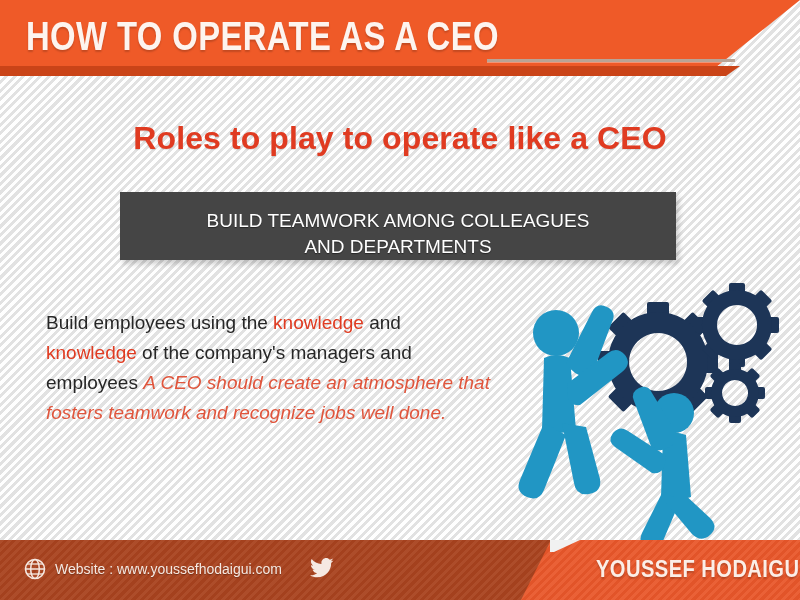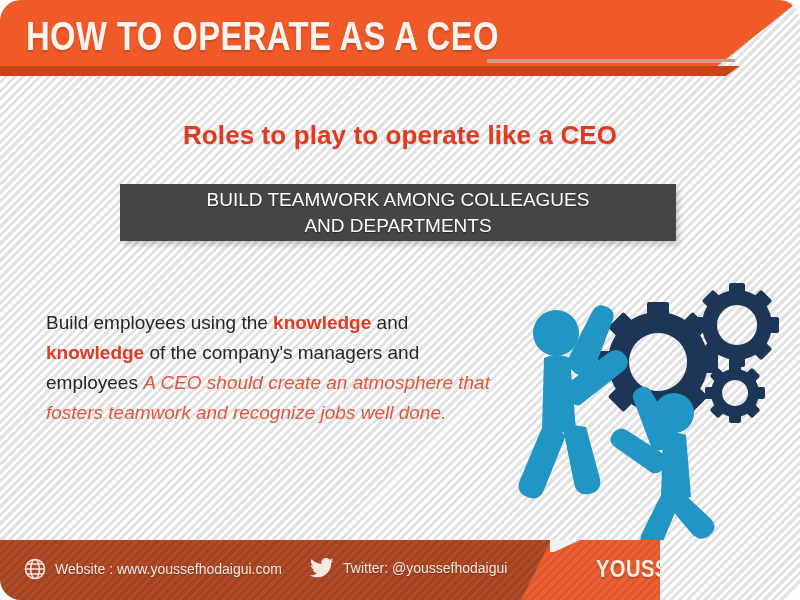--- a/index.html
+++ b/index.html
@@ -7,21 +7,20 @@
     width:800px;height:600px;overflow:hidden;
     font-family:"Liberation Sans", sans-serif;
     background:#ffffff;
   }
   #slide{
     position:relative;width:800px;height:600px;overflow:hidden;
     background-color:#f7f7f7;
     background-image:repeating-linear-gradient(135deg,
         rgba(255,255,255,0.95) 0px, rgba(255,255,255,0.95) 3px,
         rgba(222,222,222,0.85) 3px, rgba(222,222,222,0.85) 6px);
-    border-radius:21px;
   }
 
   
   #header-band{
     position:absolute;left:0;top:0;width:800px;height:80px;
     overflow:hidden;
   }
   #header-orange{
     position:absolute;left:0;top:0;width:800px;height:72px;
     background:#ef5a28;
@@ -44,52 +43,52 @@
   #header-rule{
     position:absolute;left:487px;top:59px;width:248px;height:3px;
     background:#b9a496;
     box-shadow:0 1px 0 rgba(255,255,255,0.35);
   }
 
   
   #main-title{
     position:absolute;left:0;top:120px;width:800px;
     text-align:center;
-    font-size:26px;font-weight:bold;color:#e03b21;
+    font-size:32px;font-weight:bold;color:#e03b21;
     text-shadow:0 1px 1px rgba(0,0,0,0.12);
     letter-spacing:0.1px;
   }
 
   
   #banner{
-    position:absolute;left:120px;top:184px;width:556px;height:57px;
+    position:absolute;left:120px;top:192px;width:556px;height:68px;
     background:#454545;
     box-shadow:3px 4px 5px rgba(0,0,0,0.18);
-    display:flex;align-items:center;justify-content:center;
+    display:flex;align-items:flex-end;justify-content:center;
   }
   #banner-text{
     color:#ffffff;font-size:19px;line-height:26px;text-align:center;
     text-shadow:0 1px 1px rgba(0,0,0,0.45);
     padding:0 12px;
   }
 
   
   #body-copy{
     position:absolute;left:46px;top:308px;width:450px;
     font-size:19px;line-height:30px;color:#262626;
   }
-  .hl{color:#e03b21;font-weight:bold;}
+  .hl{color:#e03b21;font-weight:normal;}
   .red{color:#e0553c;font-style:italic;}
 
   
   #illus{position:absolute;left:500px;top:265px;width:300px;height:275px;}
 
   
   #footer{
-    position:absolute;left:0;top:540px;width:660px;height:60px;overflow:hidden;
+    position:absolute;left:0;top:540px;width:800px;height:60px;overflow:hidden;
   }
   #footer-dark{
     position:absolute;left:0;top:0;width:800px;height:60px;
     background:#a9431f;
     background-image:repeating-linear-gradient(135deg,
         rgba(255,255,255,0.05) 0px, rgba(255,255,255,0.05) 3px,
         rgba(0,0,0,0.03) 3px, rgba(0,0,0,0.03) 6px);
   }
   #footer-bright{
     position:absolute;left:0;top:0;width:800px;height:60px;
@@ -243,19 +242,18 @@
     <div class="foot-item" id="foot-tw">
       <svg width="24" height="20" viewBox="0 0 24 20">
         <path fill="#f6e9e2" d="M23.5,2.4c-0.9,0.4-1.8,0.66-2.8,0.78c1-0.6,1.77-1.55,2.13-2.69
           c-0.94,0.56-1.98,0.96-3.08,1.18C18.86,0.67,17.6,0.1,16.2,0.1c-2.67,0-4.84,2.17-4.84,4.84
           c0,0.38,0.04,0.75,0.12,1.1C7.46,5.84,3.96,3.95,1.62,1.07C1.2,1.78,0.96,2.6,0.96,3.48
           c0,1.68,0.85,3.16,2.15,4.02C2.32,7.48,1.57,7.26,0.92,6.9c0,0.02,0,0.04,0,0.06c0,2.34,1.67,4.3,3.88,4.74
           c-0.4,0.11-0.83,0.17-1.27,0.17c-0.31,0-0.62-0.03-0.91-0.09c0.62,1.92,2.4,3.32,4.52,3.36
           c-1.66,1.3-3.74,2.07-6.01,2.07c-0.39,0-0.77-0.02-1.15-0.07c2.14,1.37,4.69,2.17,7.42,2.17
           c8.9,0,13.77-7.37,13.77-13.77c0-0.21,0-0.42-0.01-0.63C22.03,4.22,22.84,3.37,23.5,2.4z"></path>
       </svg>
-      <span>Twitter: @youssefhodaigui</span>
     </div>
 
     <div id="brand">YOUSSEF HODAIGUI</div>
   </div>
 
 </div>
 
 </body></html>

